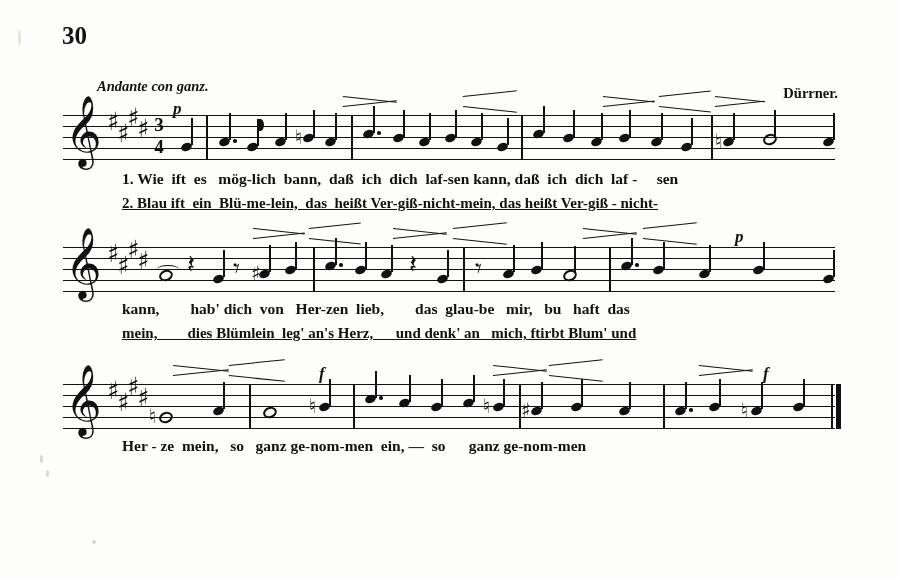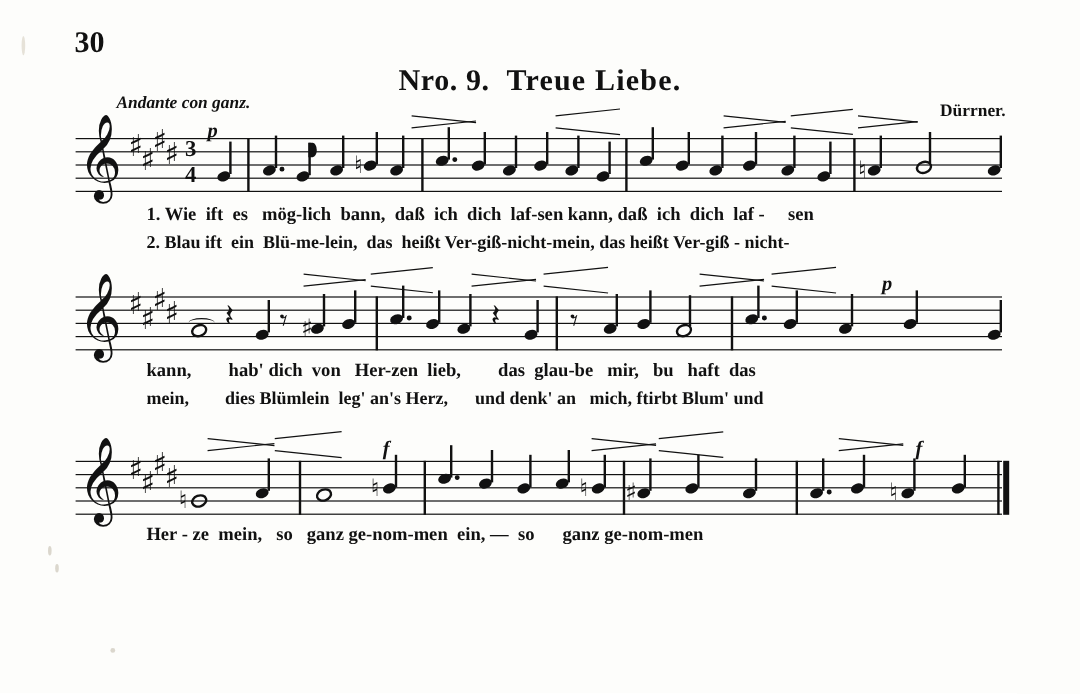--- a/index.html
+++ b/index.html
@@ -198,40 +198,37 @@
   
   .lyrics {
     position: absolute;
     left: 63px;
     width: 772px;
     font-family: "Liberation Serif", serif;
     font-size: 15.5px;
     font-weight: bold;
     white-space: pre;
   }
-  .lyrics.verse2 { font-size: 15px; }
+  .lyrics.verse2 { font-size: 15px; text-decoration: underline; }
 
   
   .speck {
     position: absolute;
     background: #cfcabd;
     border-radius: 50%;
     opacity: .75;
   }
 </style>
 </head>
 <body>
 
 <div class="page">
 
   <div class="page-number">30</div>
 
-  <div class="title">
-    <span class="num">Nro. 9.</span><span class="name">Treue Liebe.</span>
-  </div>
 
   <div class="tempo">Andante con ganz.</div>
   <div class="composer">Dürrner.</div>
 
   <div class="system" style="top:113px;">
     <div class="staff">
       <div class="line l1"></div>
       <div class="line l2"></div>
       <div class="line l3"></div>
       <div class="line l4"></div>

